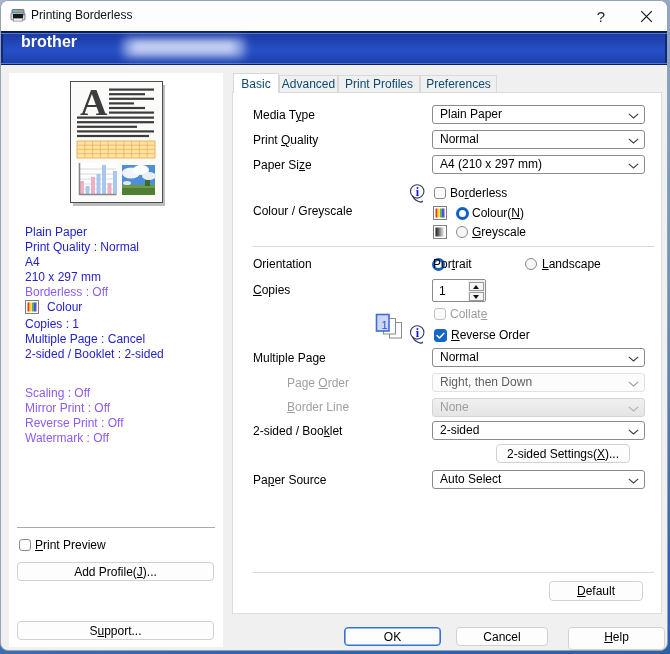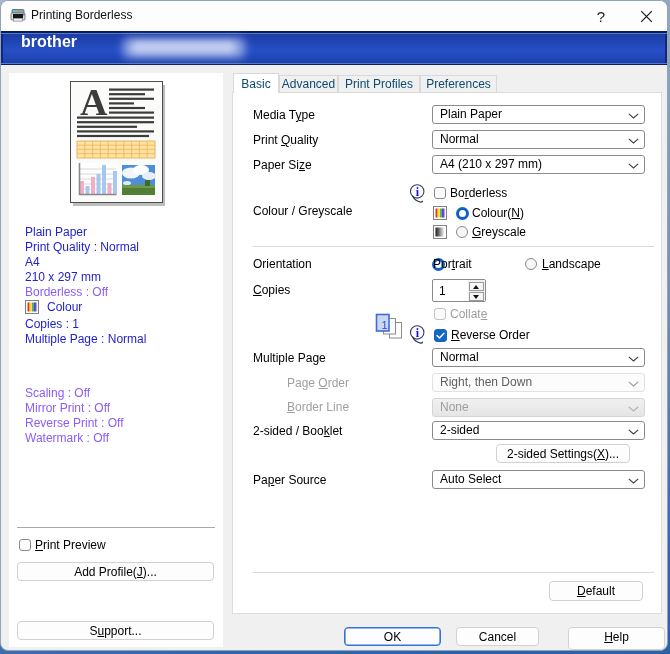--- a/index.html
+++ b/index.html
@@ -138,21 +138,22 @@
     <rect x="0.5" y="0.5" width="13" height="13" fill="#fff" stroke="#808080"></rect>
     <rect x="2.5" y="2.5" width="1.6" height="9" fill="#e83030"></rect>
     <rect x="4.1" y="2.5" width="1.5" height="9" fill="#f0a020"></rect>
     <rect x="5.6" y="2.5" width="1.5" height="9" fill="#ffe820"></rect>
     <rect x="7.1" y="2.5" width="1.5" height="9" fill="#30c030"></rect>
     <rect x="8.6" y="2.5" width="1.5" height="9" fill="#2858e8"></rect>
     <rect x="10.1" y="2.5" width="1.4" height="9" fill="#8030c0"></rect>
   </svg>
   <div class="lline blue" style="left:46px;top:299px">Colour</div>
   <div class="lline blue" style="top:316px">Copies : 1</div>
-  <div class="lline blue" style="top:331px">Multiple Page : Normal</div>
+  <div class="lline blue" style="top:331px">Multiple Page : Cancel</div>
+  <div class="lline blue" style="top:346px">2-sided / Booklet : 2-sided</div>
   <div class="lline gray" style="top:385px">Scaling : Off</div>
   <div class="lline gray" style="top:400px">Mirror Print : Off</div>
   <div class="lline gray" style="top:415px">Reverse Print : Off</div>
   <div class="lline gray" style="top:430px">Watermark : Off</div>
   <div class="sep" style="left:16px;top:526px;width:198px;background:#a9a9a9"></div>
   <div class="cb" style="left:18px;top:538px"></div>
   <div class="t12 abs" style="left:34px;top:536px"><u>P</u>rint Preview</div>
   <div class="btn" style="left:16px;top:620px;width:197px;height:19px;line-height:18px">S<u>u</u>pport...</div>
   <div class="btn" style="left:16px;top:561px;width:197px;height:19px;line-height:18px">Add Profile(<u>J</u>)...</div>
 
@@ -268,15 +269,15 @@
 
   <div class="lbl" style="top:471px">Pa<u>p</u>er Source</div>
   <div class="dd" style="top:469px">Auto Select<svg class="chev" viewBox="0 0 11 6">
         <path d="M0.8 0.8 L5.5 5 L10.2 0.8" fill="none" stroke="currentColor" stroke-width="1.1"></path>
       </svg></div>
 
   <div class="sep" style="left:252px;top:571px;width:401px"></div>
   <div class="btn" style="left:548px;top:580px;width:94px;height:20px;line-height:19px"><u>D</u>efault</div>
 
   <div class="btn" style="left:343px;top:626px;width:97px;height:19px;line-height:18px;border-color:#3272d9;box-shadow:inset 0 0 0 0.6px #3272d9">OK</div>
-  <div class="btn" style="left:455px;top:626px;width:83px;height:19px;line-height:18px">Cancel</div>
+  <div class="btn" style="left:455px;top:626px;width:92px;height:19px;line-height:18px">Cancel</div>
   <div class="btn" style="left:567px;top:626px;width:97px;height:23px;line-height:18px"><u>H</u>elp</div>
 </div>
 
 </body></html>

